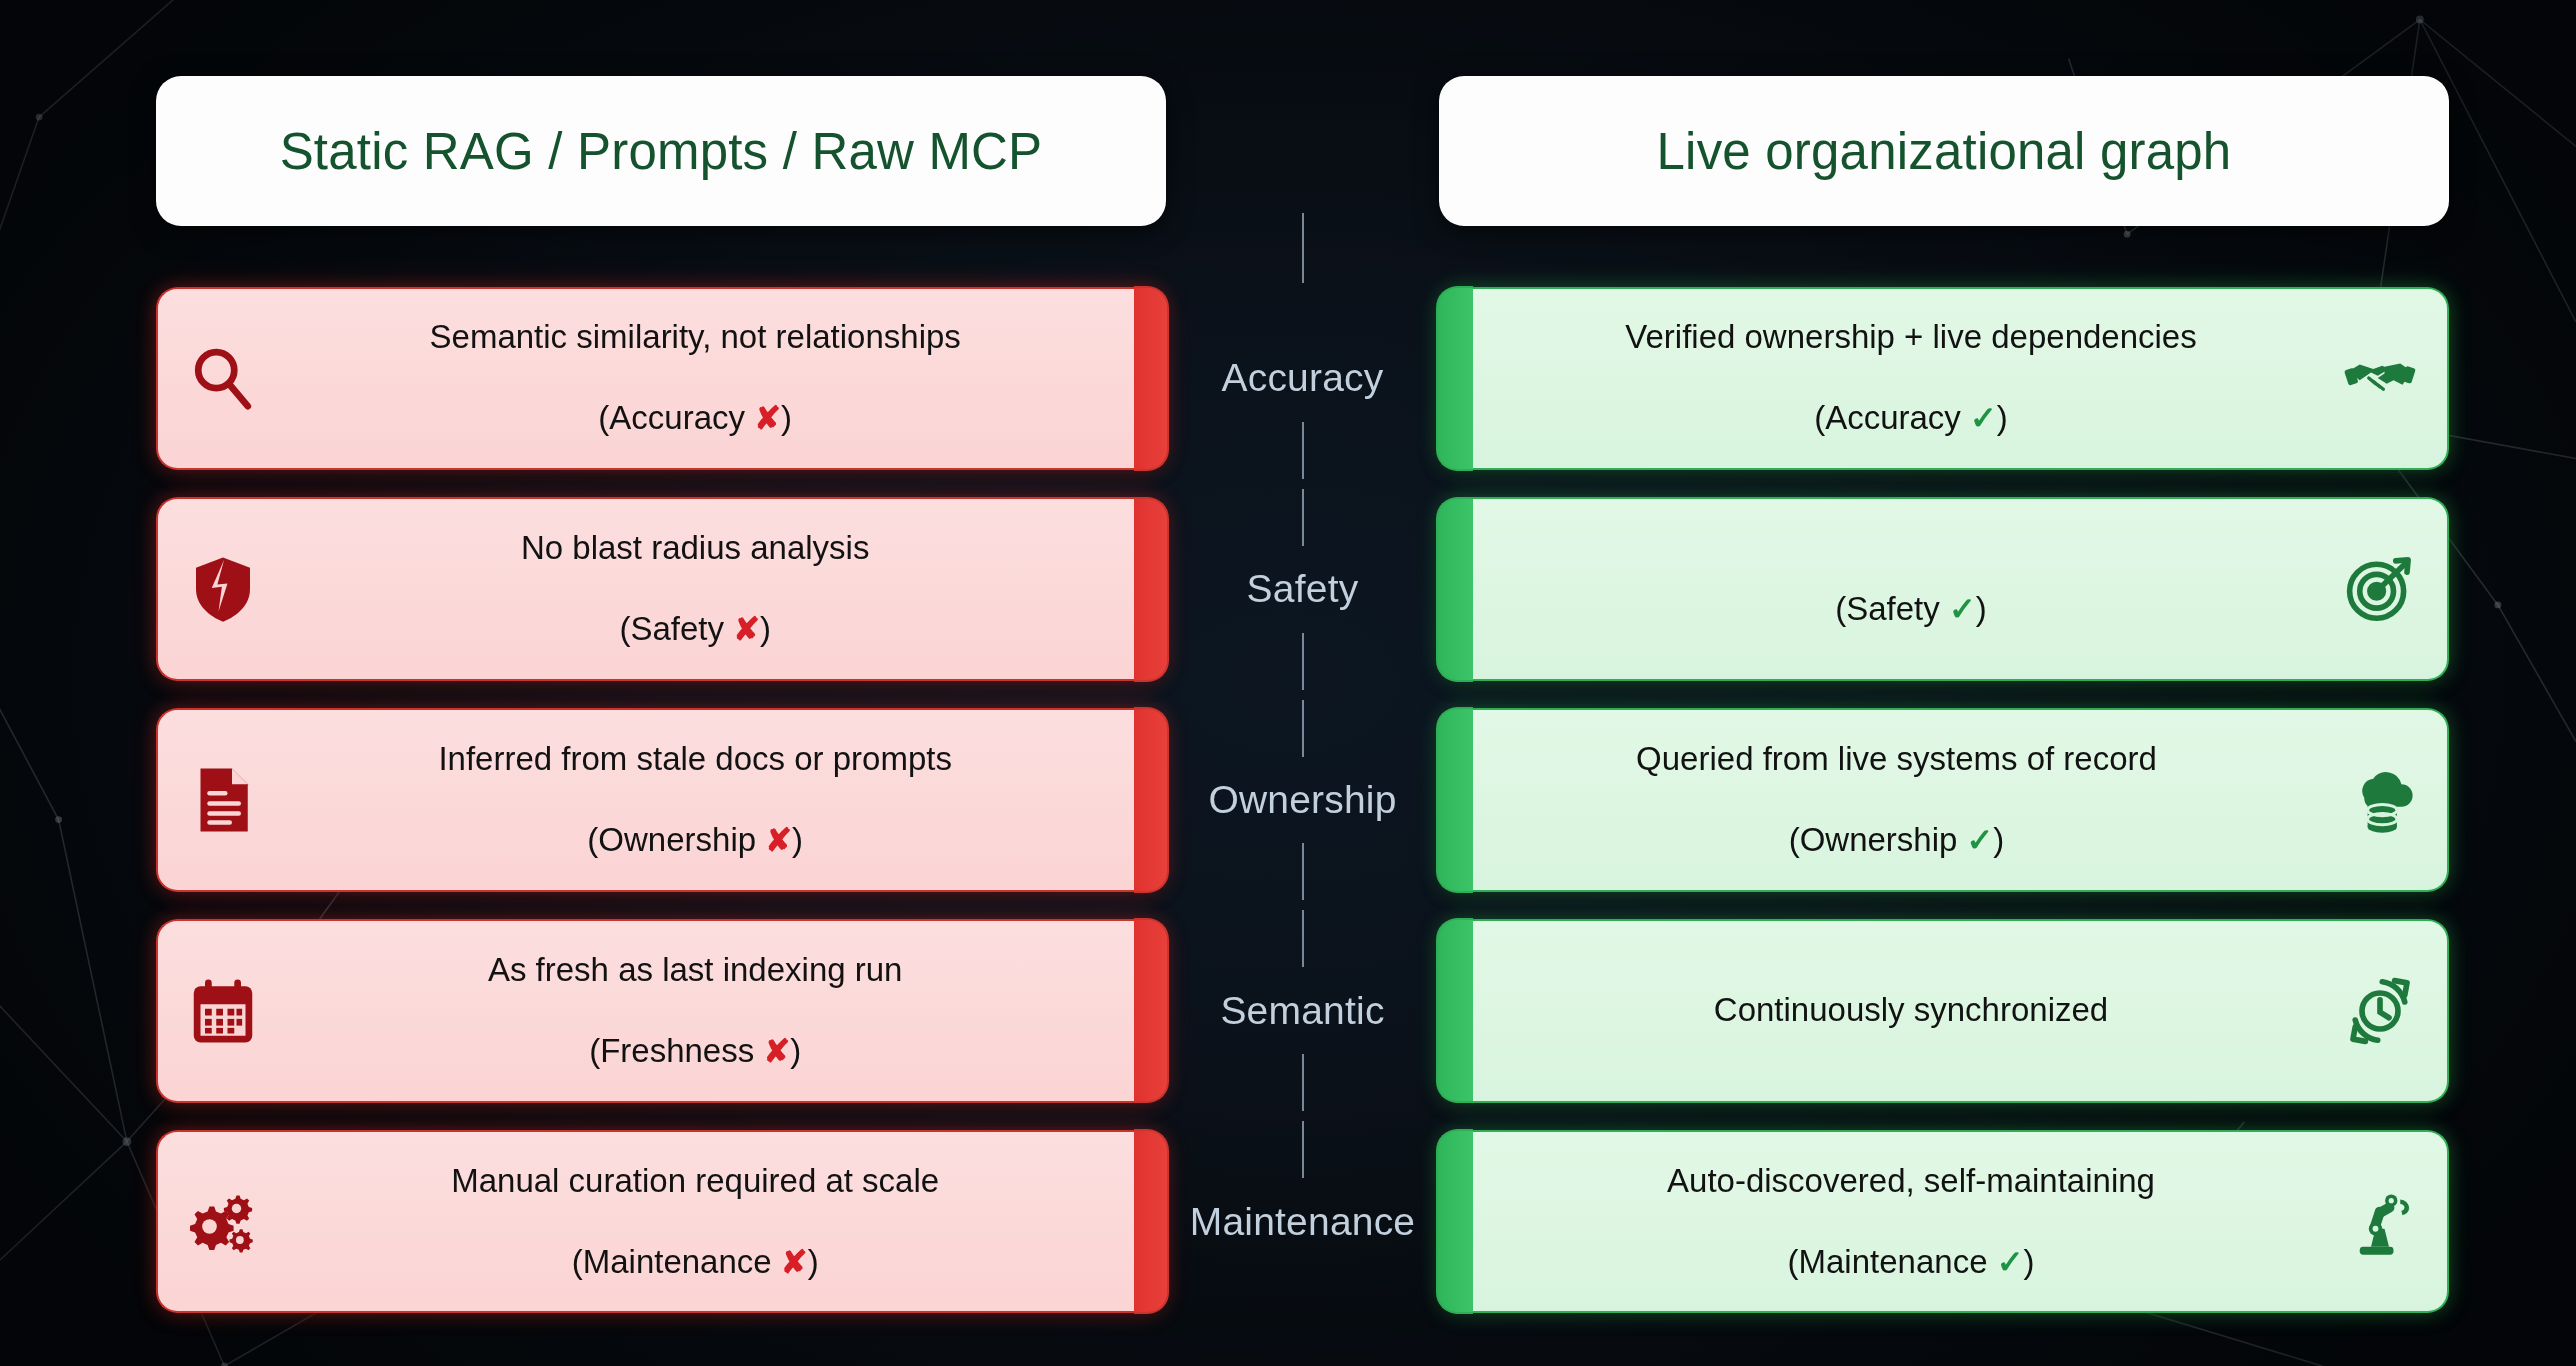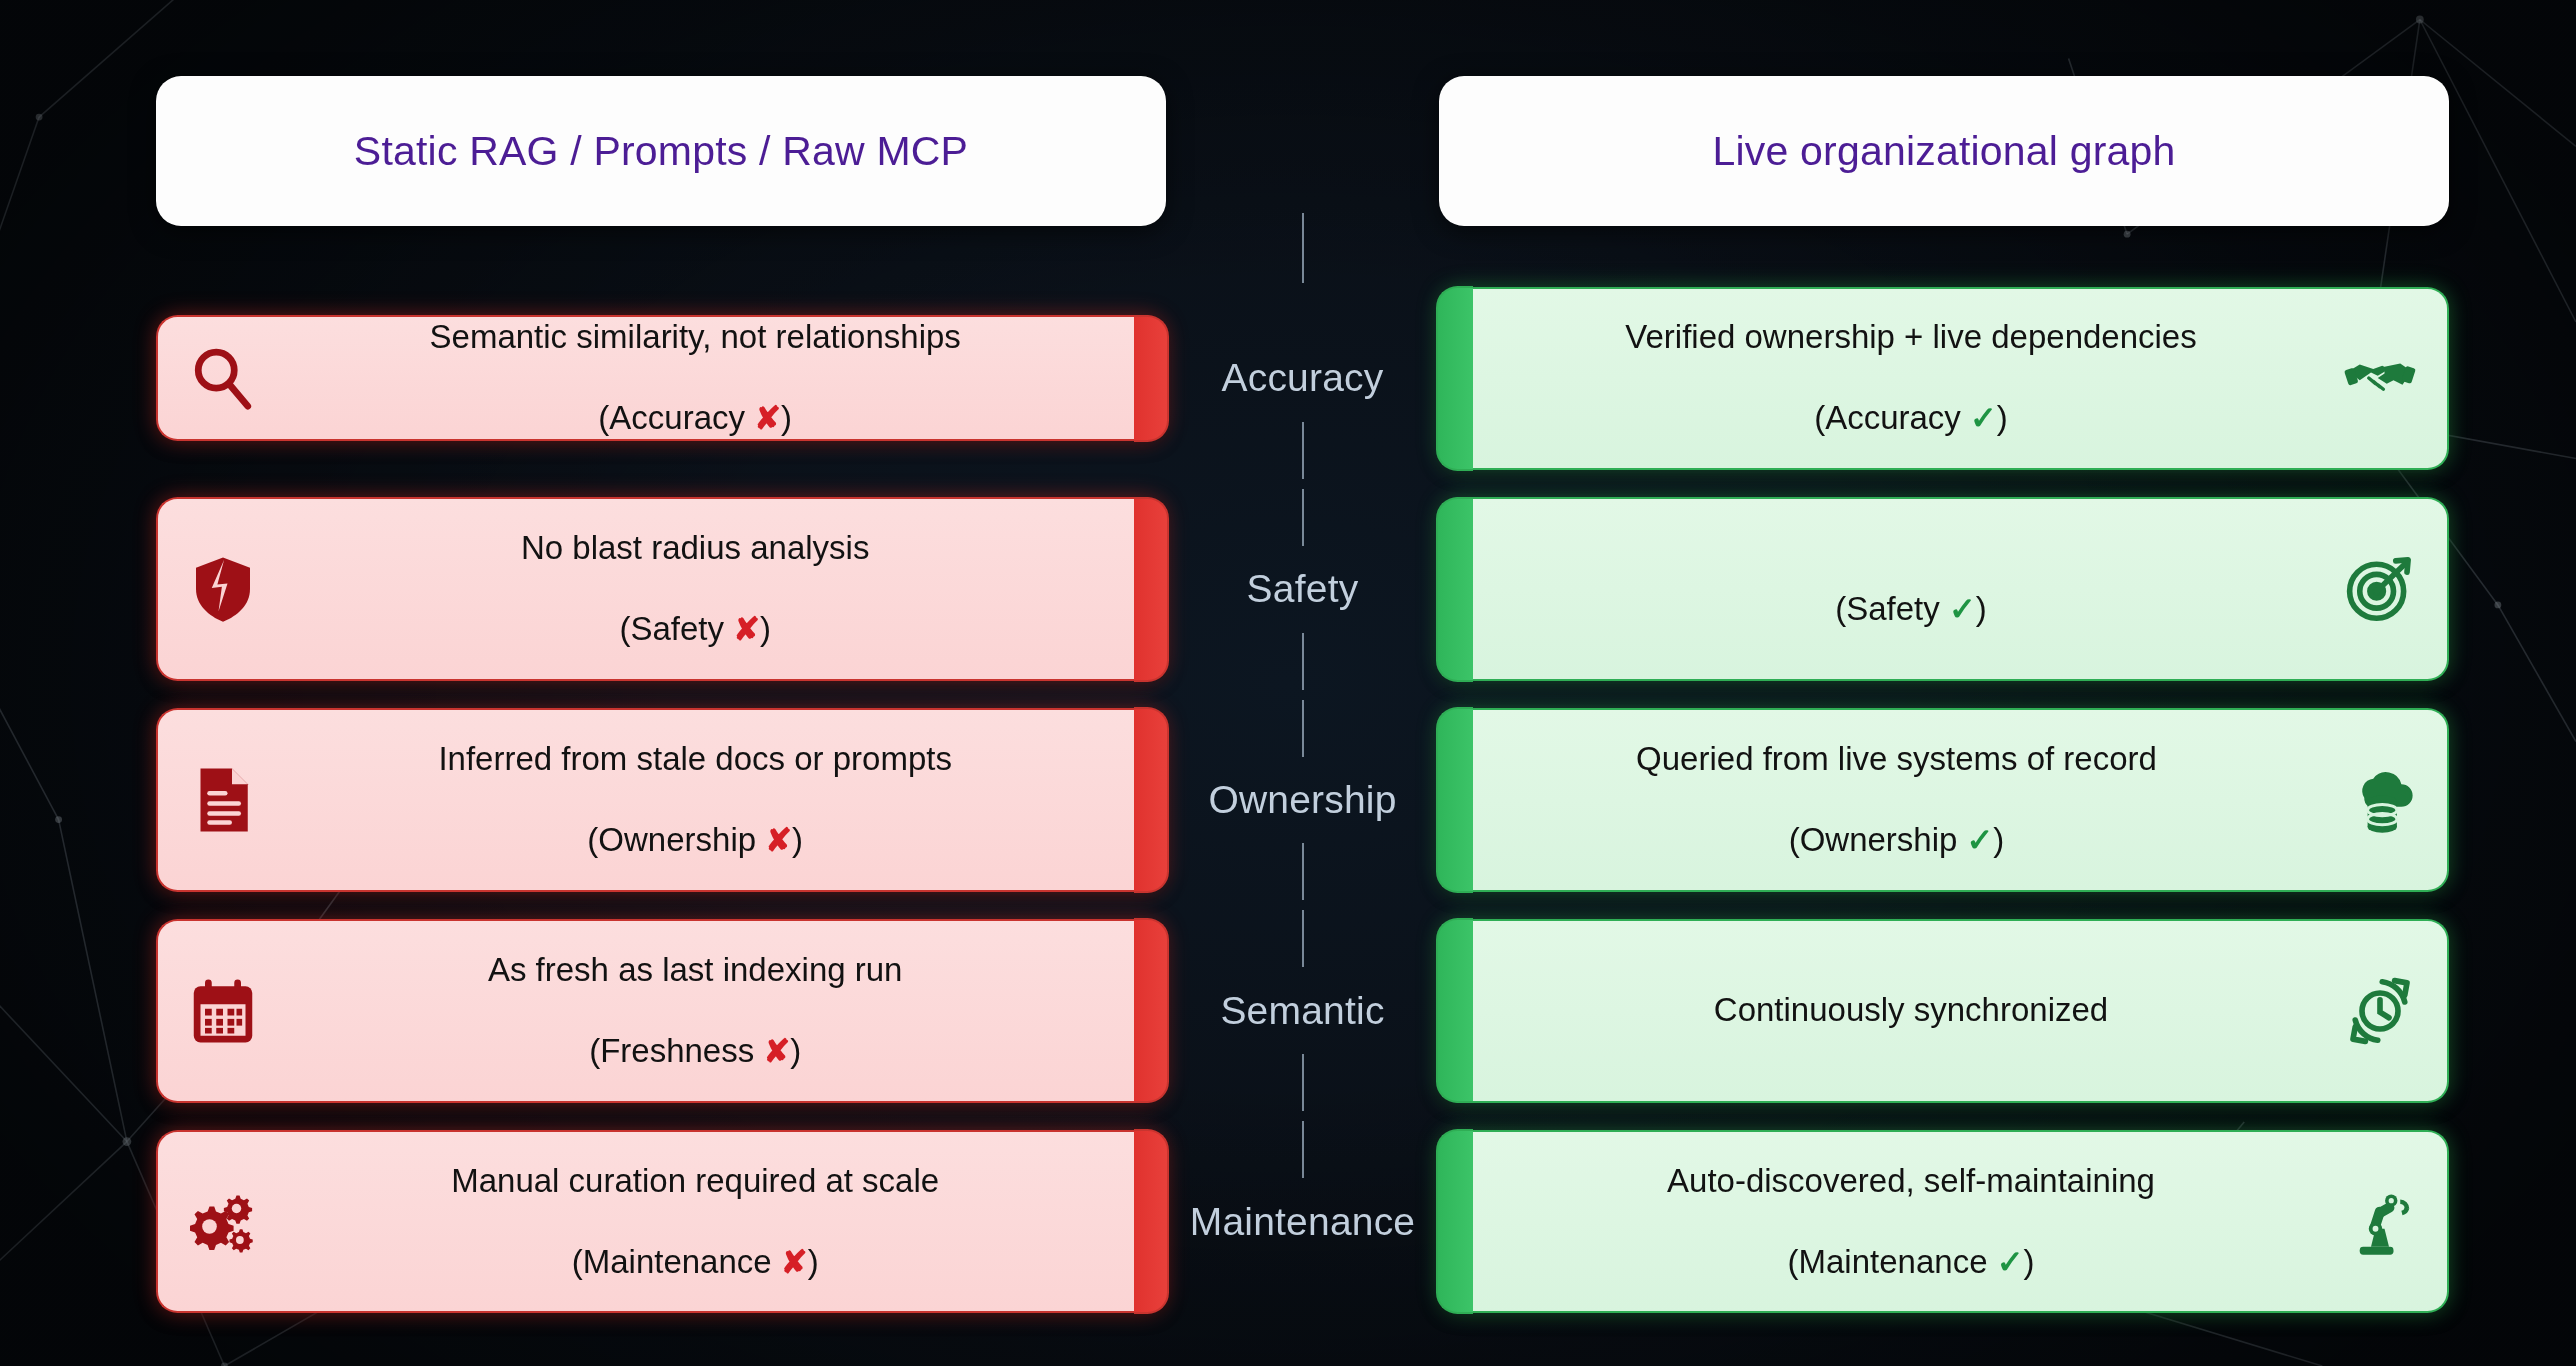--- a/index.html
+++ b/index.html
@@ -50,22 +50,22 @@
 
   
   .header-pill {
     grid-row:2;
     background:#fdfdfd;
     border-radius:25px;
     display:flex; align-items:center; justify-content:center;
     box-shadow:0 5.9px 25px rgba(0,0,0,.55);
   }
   .header-pill span {
-    font-size:41px;
-    color:#4c1d95;
+    font-size:51px;
+    color:#14532d;
     letter-spacing:0.2px;
     white-space:nowrap;
   }
 
   
   .card {
     position:relative;
     margin:13.7px 0;
     border-radius:21.5px;
     display:flex;
@@ -223,21 +223,21 @@
 
   <div id="grid">
 
     <div class="header-pill col-left">
       <span>Static RAG / Prompts / Raw MCP</span>
     </div>
     <div class="header-pill col-right">
       <span>Live organizational graph</span>
     </div>
 
-    <div class="col-left" style="grid-row:4; display:flex;align-items:center;">
+    <div class="col-left" style="grid-row:4; display:flex;">
       <div class="card bad" style="flex:1;">
         <div class="card-icon">
           <svg viewBox="0 0 64 64" fill="none" stroke="#9e1016" stroke-width="6" stroke-linecap="round">
             <circle cx="26" cy="25" r="16"></circle>
             <line x1="38" y1="38" x2="54" y2="57"></line>
           </svg>
         </div>
         <div class="card-text">
           <span class="l1">Semantic similarity, not relationships</span>
           <span class="l2"><span>(Accuracy </span><span class="mark-x">✘</span><span>)</span></span>

